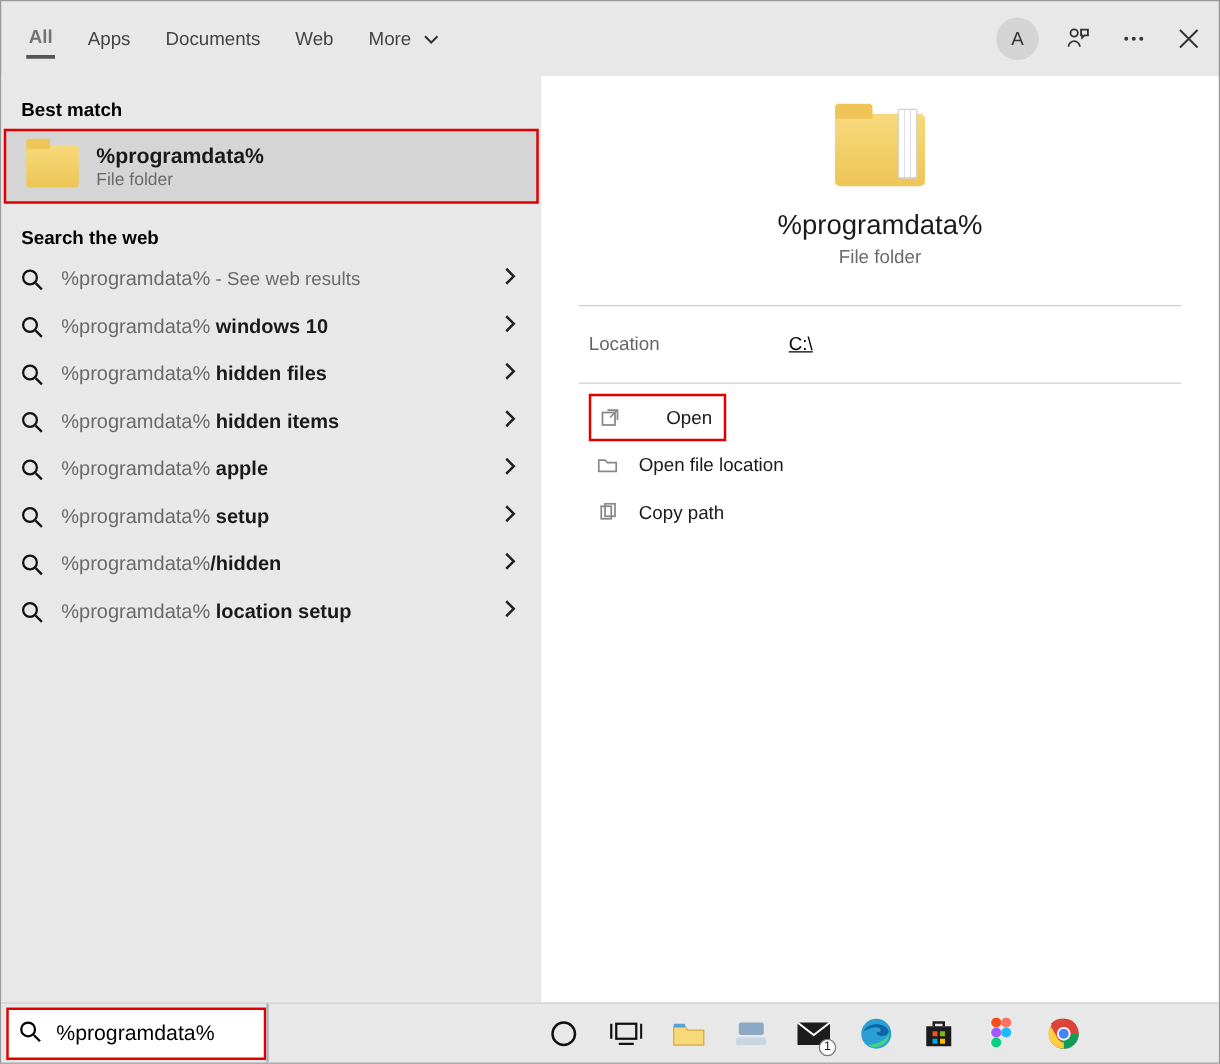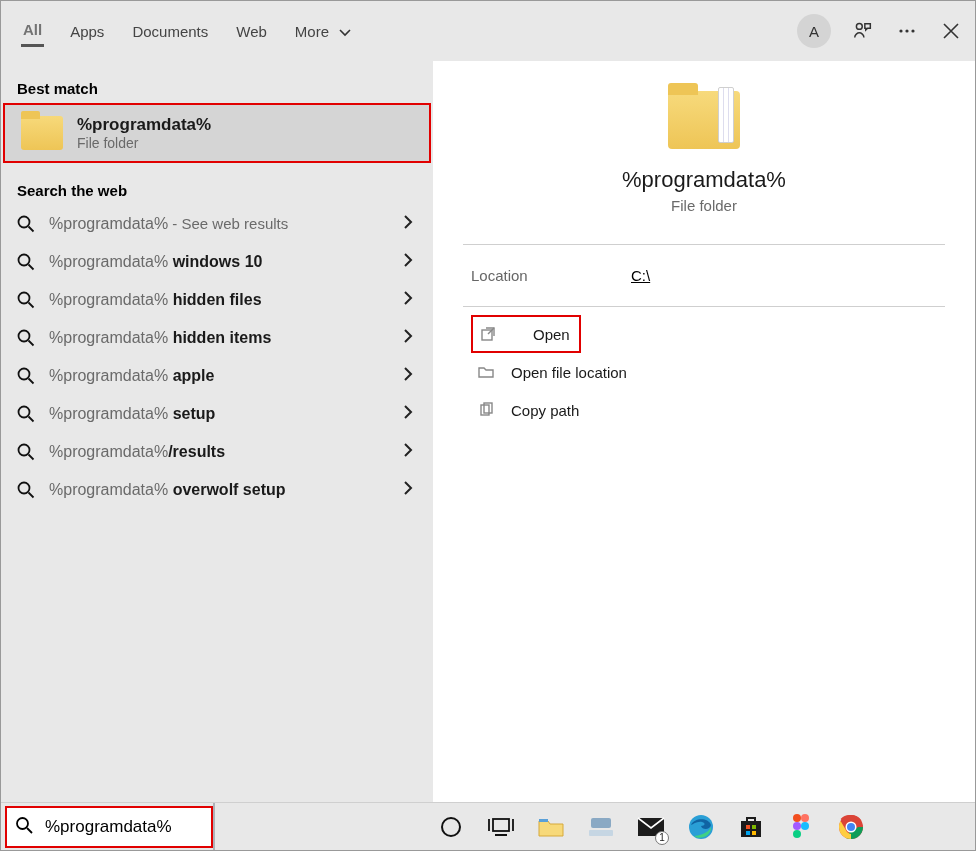--- a/index.html
+++ b/index.html
@@ -304,37 +304,37 @@
     </span>
         </div>
         <div class="web-item">
     <span class="mag-ic">
       <svg width="18" height="18" viewBox="0 0 18 18" fill="none" stroke="#111" stroke-width="1.8">
               <circle cx="7" cy="7" r="5.5"></circle>
               <path d="M11.5 11.5l5 5"></path>
             </svg>
     </span>
     <span class="label">
-      <span class="prefix">%programdata%</span><span class="suffix">/results</span><span class="hint"></span>
-    </span>
-    <span class="chev">
-      <svg width="10" height="16" viewBox="0 0 10 16">
-              <path d="M2 2l6 6-6 6" fill="none" stroke="#222" stroke-width="2"></path>
-            </svg>
-    </span>
-        </div>
-        <div class="web-item">
-    <span class="mag-ic">
-      <svg width="18" height="18" viewBox="0 0 18 18" fill="none" stroke="#111" stroke-width="1.8">
-              <circle cx="7" cy="7" r="5.5"></circle>
-              <path d="M11.5 11.5l5 5"></path>
-            </svg>
-    </span>
-    <span class="label">
-      <span class="prefix">%programdata% </span><span class="suffix">overwolf setup</span><span class="hint"></span>
+      <span class="prefix">%programdata%</span><span class="suffix">/hidden</span><span class="hint"></span>
+    </span>
+    <span class="chev">
+      <svg width="10" height="16" viewBox="0 0 10 16">
+              <path d="M2 2l6 6-6 6" fill="none" stroke="#222" stroke-width="2"></path>
+            </svg>
+    </span>
+        </div>
+        <div class="web-item">
+    <span class="mag-ic">
+      <svg width="18" height="18" viewBox="0 0 18 18" fill="none" stroke="#111" stroke-width="1.8">
+              <circle cx="7" cy="7" r="5.5"></circle>
+              <path d="M11.5 11.5l5 5"></path>
+            </svg>
+    </span>
+    <span class="label">
+      <span class="prefix">%programdata% </span><span class="suffix">location setup</span><span class="hint"></span>
     </span>
     <span class="chev">
       <svg width="10" height="16" viewBox="0 0 10 16">
               <path d="M2 2l6 6-6 6" fill="none" stroke="#222" stroke-width="2"></path>
             </svg>
     </span>
         </div>
       </div>
   </div>
 

